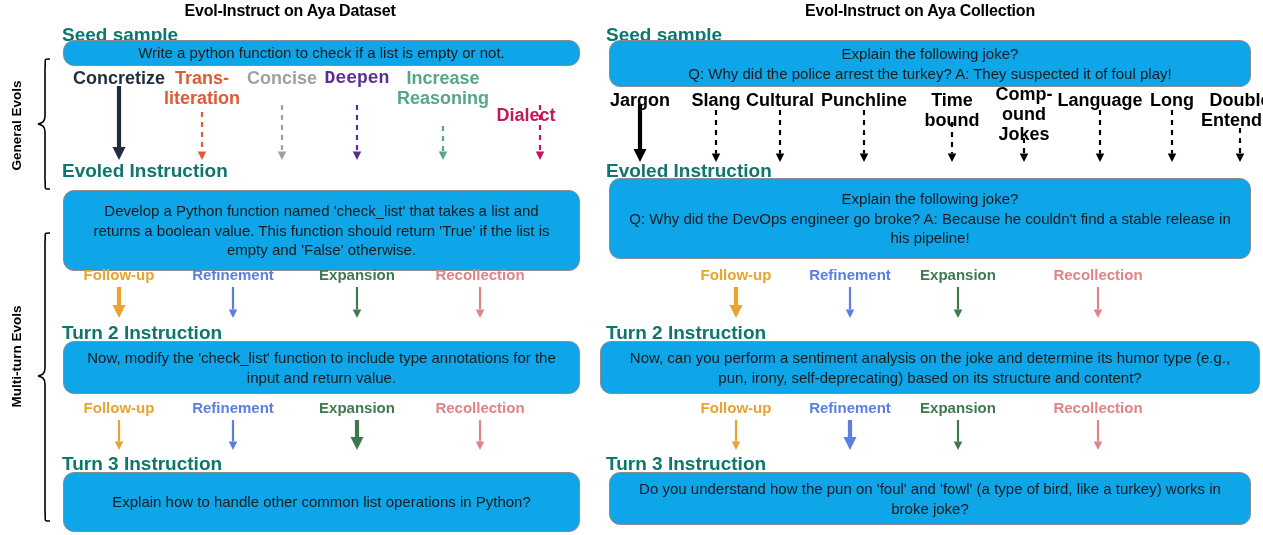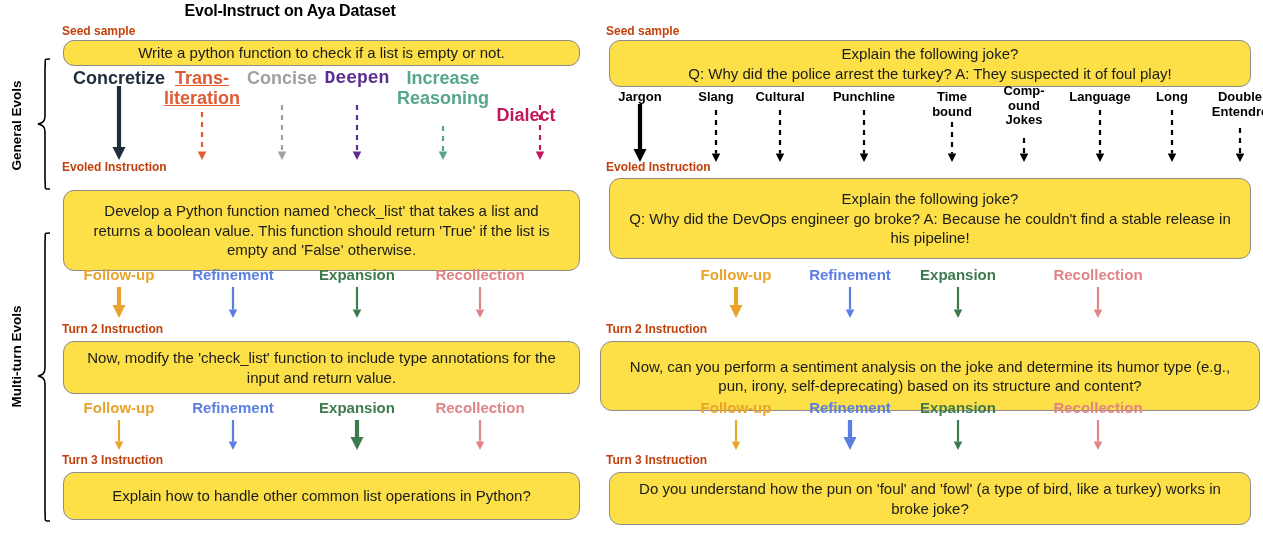--- a/index.html
+++ b/index.html
@@ -17,29 +17,29 @@
 
   .panel-title{
     position:absolute;top:2px;left:0;width:100%;
     text-align:center;font-weight:bold;font-size:16px;
     letter-spacing:-0.2px;color:#000;
   }
   #panel-left .panel-title{left:10px;width:560px;}
   #panel-right .panel-title{left:0px;width:640px;}
 
   .sect-label{
-    position:absolute;font-weight:bold;font-size:12px;color:#c2410c;
+    position:absolute;font-weight:bold;font-size:19px;color:#0f766e;
     white-space:nowrap;
   }
 
   .box{
     position:absolute;
     border:1.3px solid #8c8c8c;
     border-radius:11px;
-    background:#fde047;
+    background:#0ea5e9;
     box-sizing:border-box;
     display:flex;align-items:center;justify-content:center;
     text-align:center;
     font-size:15px;
     line-height:1.30;
     color:#1b1b1b;
     padding:3px 15px;
   }
   .box span{display:block;width:100%;white-space:pre-line;}
 
@@ -57,21 +57,21 @@
   
   .evol{
     position:absolute;
     text-align:center;
     white-space:pre-line;
     font-weight:bold;
     line-height:1.12;
   }
   .evol.gen{font-size:18px;}
   .evol.mt{font-size:15px;}
-  .evol.right-gen{font-size:13px;color:#000;}
+  .evol.right-gen{font-size:18px;color:#000;}
 
   .arr{position:absolute;}
 </style>
 </head>
 <body>
 
 <div class="vlabel" style="left:-24px;top:123px;width:80px;">General Evols</div>
 <svg class="brace" style="left:36px;top:58px;" width="16" height="132" viewBox="0 0 16 132">
   <path d="M14 1 C 7 1, 10 1, 9 10 L9 58 C9 64, 6 65, 2 66 C6 67, 9 68, 9 74 L9 122 C10 131, 7 131, 14 131" fill="none" stroke="#000" stroke-width="1.6"></path>
 </svg>
@@ -90,21 +90,21 @@
   <div class="box" style="left:63px;top:40px;width:517px;height:26px;">
     <span>Write a  python function to check if a list is empty or not.</span>
   </div>
 
   <div id="left-gen-evols">
       <div class="evol gen" style="left:51px;top:68px;width:136px;color:#1f2d3d;">Concretize</div>
       <svg class="arr" style="left:108px;top:86px;" width="22" height="74" viewBox="0 0 22 74">
         <line x1="11" y1="0" x2="11" y2="61" stroke="#1f2d3d" stroke-width="4.2"></line>
         <polygon points="4.5,61 17.5,61 11,74" fill="#1f2d3d"></polygon>
       </svg>
-      <div class="evol gen" style="left:134px;top:68px;width:136px;color:#E05A33;text-decoration:underline;">Trans-<br>literation</div>
+      <div class="evol gen" style="left:134px;top:68px;width:136px;color:#E05A33;">Trans-<br>literation</div>
       <svg class="arr" style="left:191px;top:112px;" width="22" height="48" viewBox="0 0 22 48">
         <line x1="11" y1="0" x2="11" y2="39.5" stroke="#E05A33" stroke-width="2.2" stroke-dasharray="5 5"></line>
         <polygon points="6.75,39.5 15.25,39.5 11,48" fill="#E05A33"></polygon>
       </svg>
       <div class="evol gen" style="left:214px;top:68px;width:136px;color:#A0A0A0;">Concise</div>
       <svg class="arr" style="left:271px;top:105px;" width="22" height="55" viewBox="0 0 22 55">
         <line x1="11" y1="0" x2="11" y2="46.5" stroke="#A0A0A0" stroke-width="2.2" stroke-dasharray="5 5"></line>
         <polygon points="6.75,46.5 15.25,46.5 11,55" fill="#A0A0A0"></polygon>
       </svg>
       <div class="evol gen" style="left:289px;top:68px;width:136px;color:#5B2D91;font-family:Liberation Mono, monospace;">Deepen</div>
@@ -177,27 +177,28 @@
       </svg>
       <div class="evol mt" style="left:412px;top:400px;width:136px;color:#E08486;">Recollection</div>
       <svg class="arr" style="left:469px;top:420px;" width="22" height="30" viewBox="0 0 22 30">
         <line x1="11" y1="0" x2="11" y2="21.5" stroke="#E08486" stroke-width="2.2"></line>
         <polygon points="6.75,21.5 15.25,21.5 11,30" fill="#E08486"></polygon>
       </svg>
     </div>
 
   <div class="sect-label" style="left:62px;top:453px;">Turn 3 Instruction</div>
 
-  <div class="box" style="left:63px;top:472px;width:517px;height:48px;">
+  <div class="box" style="left:63px;top:472px;width:517px;height:60px;">
     <span>Explain how to handle other common list operations in Python?</span>
   </div>
 </div>
 
 <div class="panel" id="panel-right">
 
+  <div class="panel-title">Evol-Instruct on Aya Collection</div>
 
   <div class="sect-label" style="left:6px;top:24px;">Seed sample</div>
 
   <div class="box" style="left:9px;top:40px;width:642px;height:47px;">
     <span>Explain the following joke?
 Q: Why did the police arrest the turkey? A: They suspected it of foul play!</span>
   </div>
 
   <div id="right-gen-evols">
       <div class="evol right-gen" style="left:-28px;top:90px;width:136px;color:#000000;">Jargon</div>
@@ -272,21 +273,21 @@
       </svg>
       <div class="evol mt" style="left:430px;top:267px;width:136px;color:#E08486;">Recollection</div>
       <svg class="arr" style="left:487px;top:287px;" width="22" height="31" viewBox="0 0 22 31">
         <line x1="11" y1="0" x2="11" y2="22.5" stroke="#E08486" stroke-width="2.2"></line>
         <polygon points="6.75,22.5 15.25,22.5 11,31" fill="#E08486"></polygon>
       </svg>
     </div>
 
   <div class="sect-label" style="left:6px;top:322px;">Turn 2 Instruction</div>
 
-  <div class="box" style="left:0px;top:341px;width:660px;height:70px;border-radius:12px;">
+  <div class="box" style="left:0px;top:341px;width:660px;height:53px;">
     <span>Now, can you perform a sentiment analysis on the joke and determine its humor type (e.g., pun, irony, self-deprecating) based on its structure and content?</span>
   </div>
 
   <div id="right-mt2">
       <div class="evol mt" style="left:68px;top:400px;width:136px;color:#E8A42C;">Follow-up</div>
       <svg class="arr" style="left:125px;top:420px;" width="22" height="30" viewBox="0 0 22 30">
         <line x1="11" y1="0" x2="11" y2="21.5" stroke="#E8A42C" stroke-width="2.2"></line>
         <polygon points="6.75,21.5 15.25,21.5 11,30" fill="#E8A42C"></polygon>
       </svg>
       <div class="evol mt" style="left:182px;top:400px;width:136px;color:#5B7FE0;">Refinement</div>

